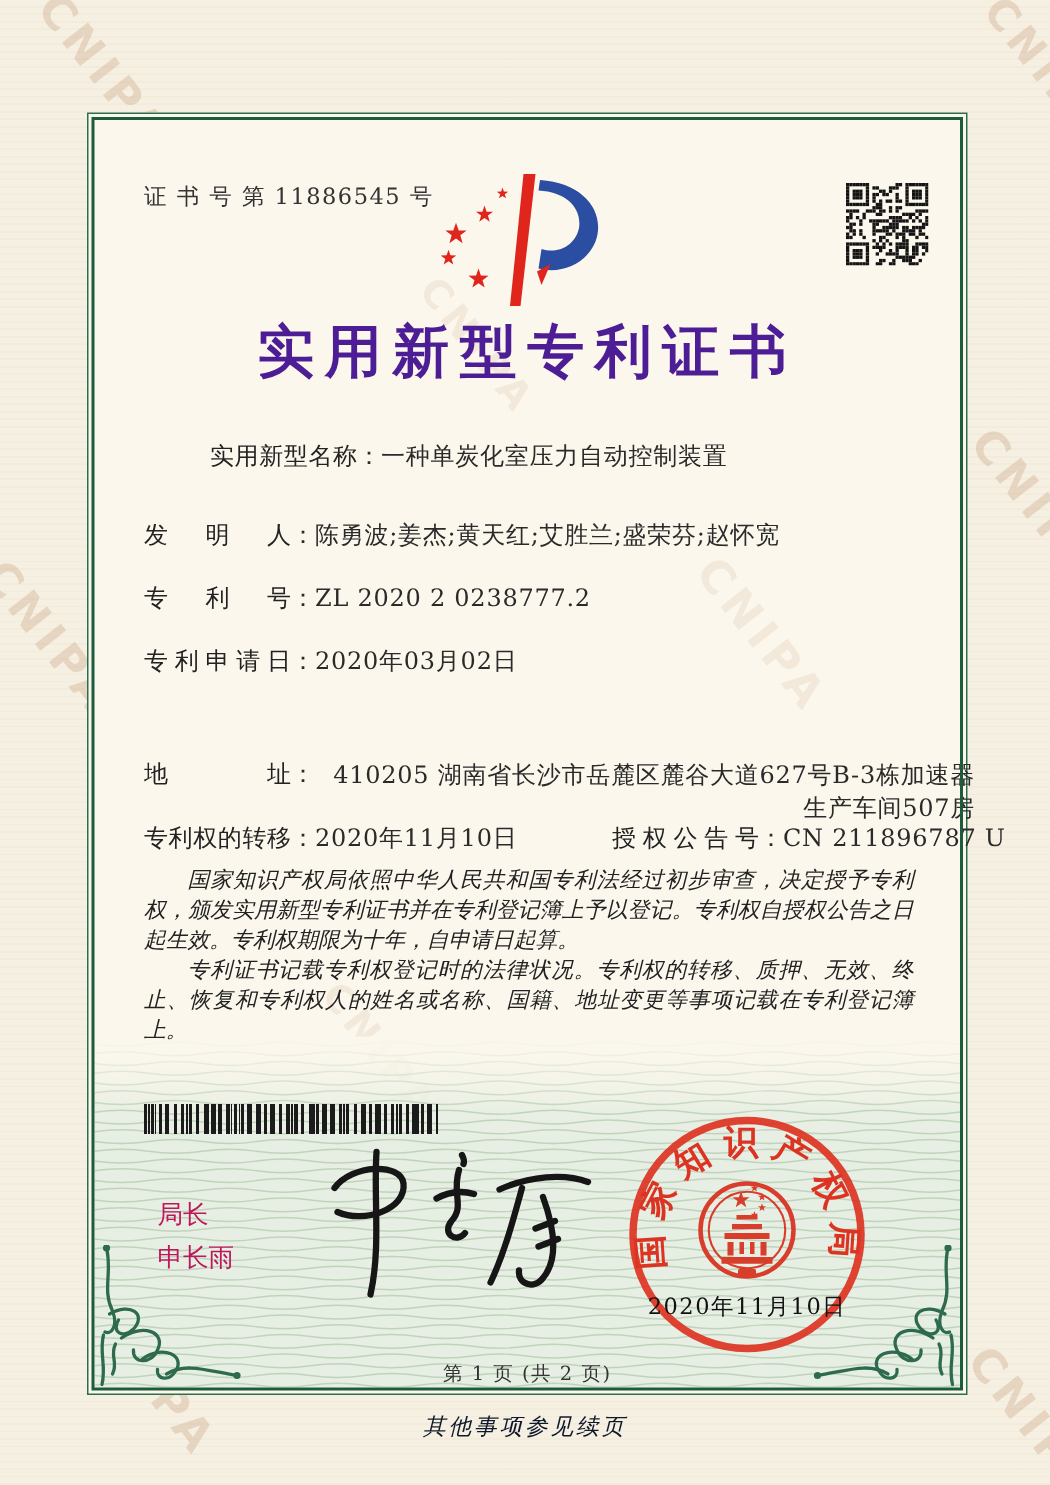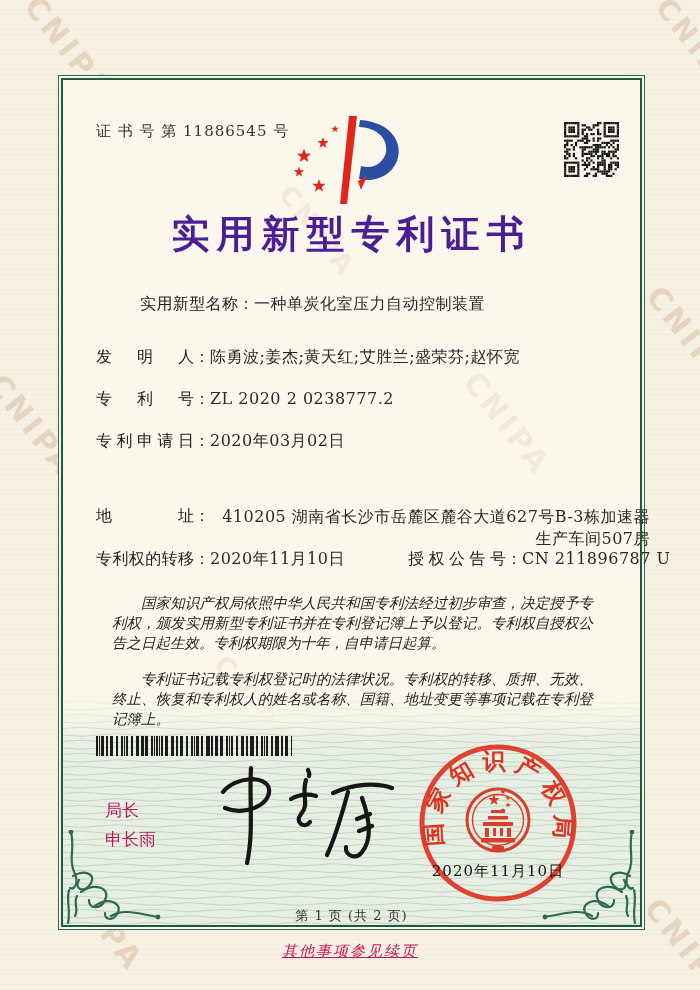--- a/index.html
+++ b/index.html
@@ -25,21 +25,21 @@
          font-size:38px;font-weight:bold;color:#4c1d95;letter-spacing:7px;}
   .row{position:absolute;left:37px;font-size:16px;color:#2a2a2a;white-space:nowrap;}
   .lbl{display:inline-block;width:98px;text-align:justify;text-align-last:justify;
        vertical-align:top;color:#222;}
   .colon{display:inline-block;width:16px;vertical-align:top;}
   .val{display:inline-block;vertical-align:top;letter-spacing:.5px;}
   .addr .val{white-space:normal;width:440px;line-height:22px;text-align:right;}
   .grant2{position:absolute;left:312px;top:0;}
   .bodytext{position:absolute;left:37px;top:501px;width:513px;font-size:14.5px;
             line-height:20px;color:#222;font-style:italic;text-align:justify;}
-  .bodytext p{margin:16px;text-indent:2em;}
+  .bodytext p{margin:0;text-indent:2em;}
   
   .band{position:absolute;left:4px;right:4px;top:615px;bottom:4px;
         background:linear-gradient(180deg,rgba(231,238,227,0) 0,rgba(231,238,227,.85) 45px,#e7eee3 70px);}
   .band svg{position:absolute;inset:0;}
   .bandfade{position:absolute;left:0;right:0;top:0;height:50px;
             background:linear-gradient(180deg,#fbf7ec 0,rgba(251,247,236,0) 100%);}
   .barcode{position:absolute;left:37px;top:660px;width:196px;height:20px;
     background:
       repeating-linear-gradient(90deg,#1b1b1b 0 2px,transparent 2px 5px),
       repeating-linear-gradient(90deg,#1b1b1b 0 1px,transparent 1px 7px),
@@ -47,21 +47,21 @@
   .officer{position:absolute;left:46px;top:720px;font-family:"DejaVu Sans","Liberation Sans",sans-serif;
            font-size:17px;color:#be185d;line-height:29px;font-weight:500;}
   .sig{position:absolute;left:150px;top:686px;}
   .seal{position:absolute;left:354px;top:662px;}
   .pagenum{position:absolute;left:0;top:831px;width:100%;text-align:center;
            font-size:13px;color:#333;letter-spacing:1px;}
   .corner{position:absolute;top:754px;}
   .corner.left{left:2px;}
   .corner.right{right:2px;transform:scaleX(-1);}
   .contnote{position:absolute;left:0;top:942px;width:100%;text-align:center;z-index:1;
-            font-size:15px;font-style:italic;color:#be185d;letter-spacing:2px;text-decoration:underline;}
+            font-size:15px;font-style:italic;color:#0f172a;letter-spacing:2px;}
 </style>
 </head>
 <body>
 
 <div class="page">
 
   <span class="wm" style="left:8px;top:30px;font-size:30px;">CNIPA</span>
   <span class="wm" style="left:640px;top:30px;font-size:28px;">CNIPA</span>
   <span class="wm" style="left:630px;top:320px;font-size:30px;">CNIPA</span>
   <span class="wm" style="left:-28px;top:408px;font-size:30px;">CNIPA</span>

